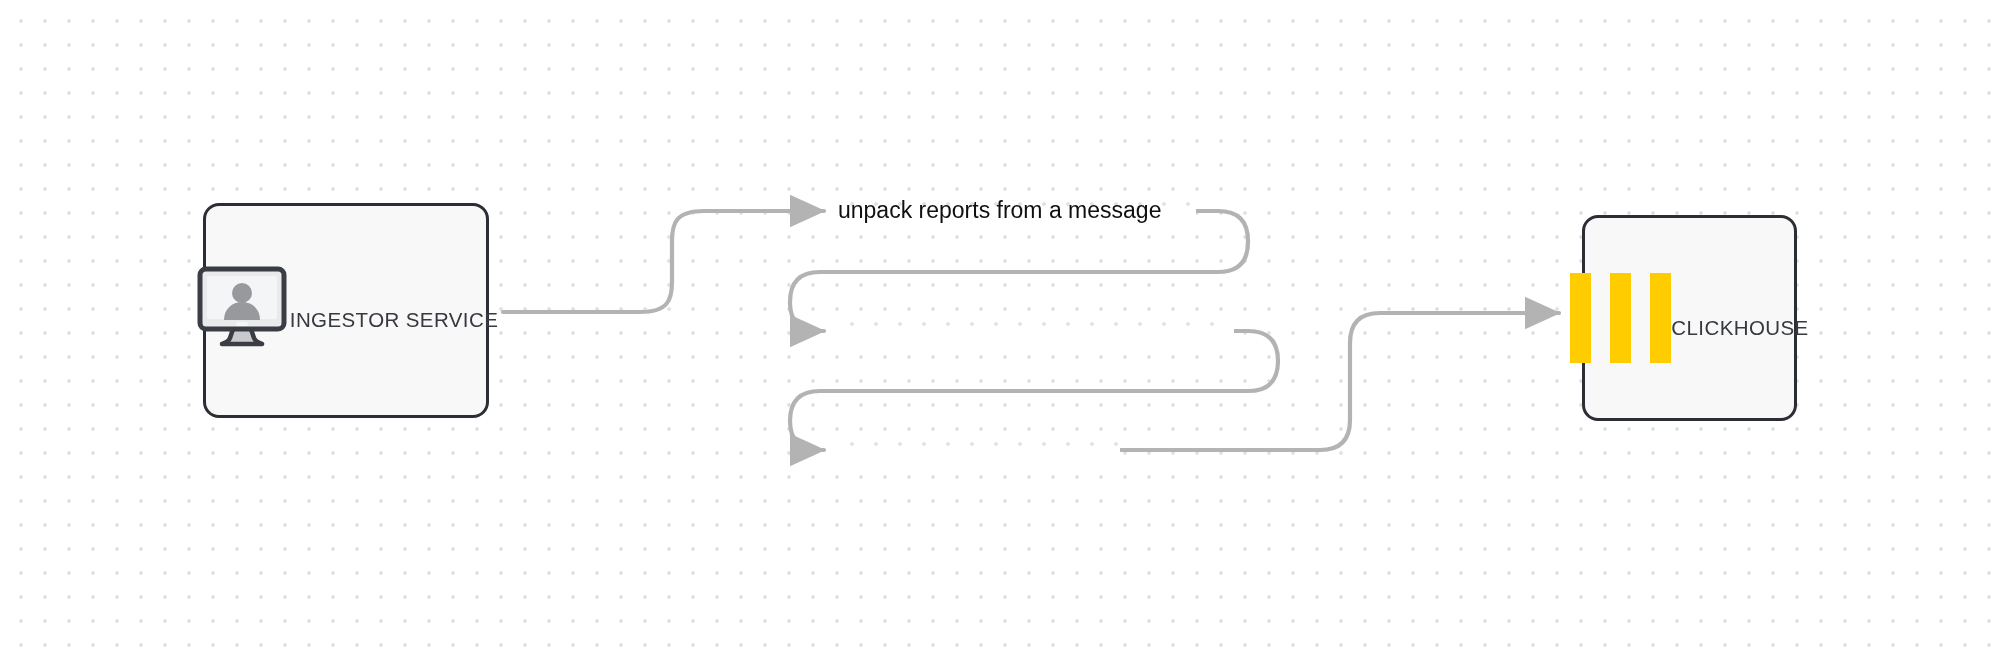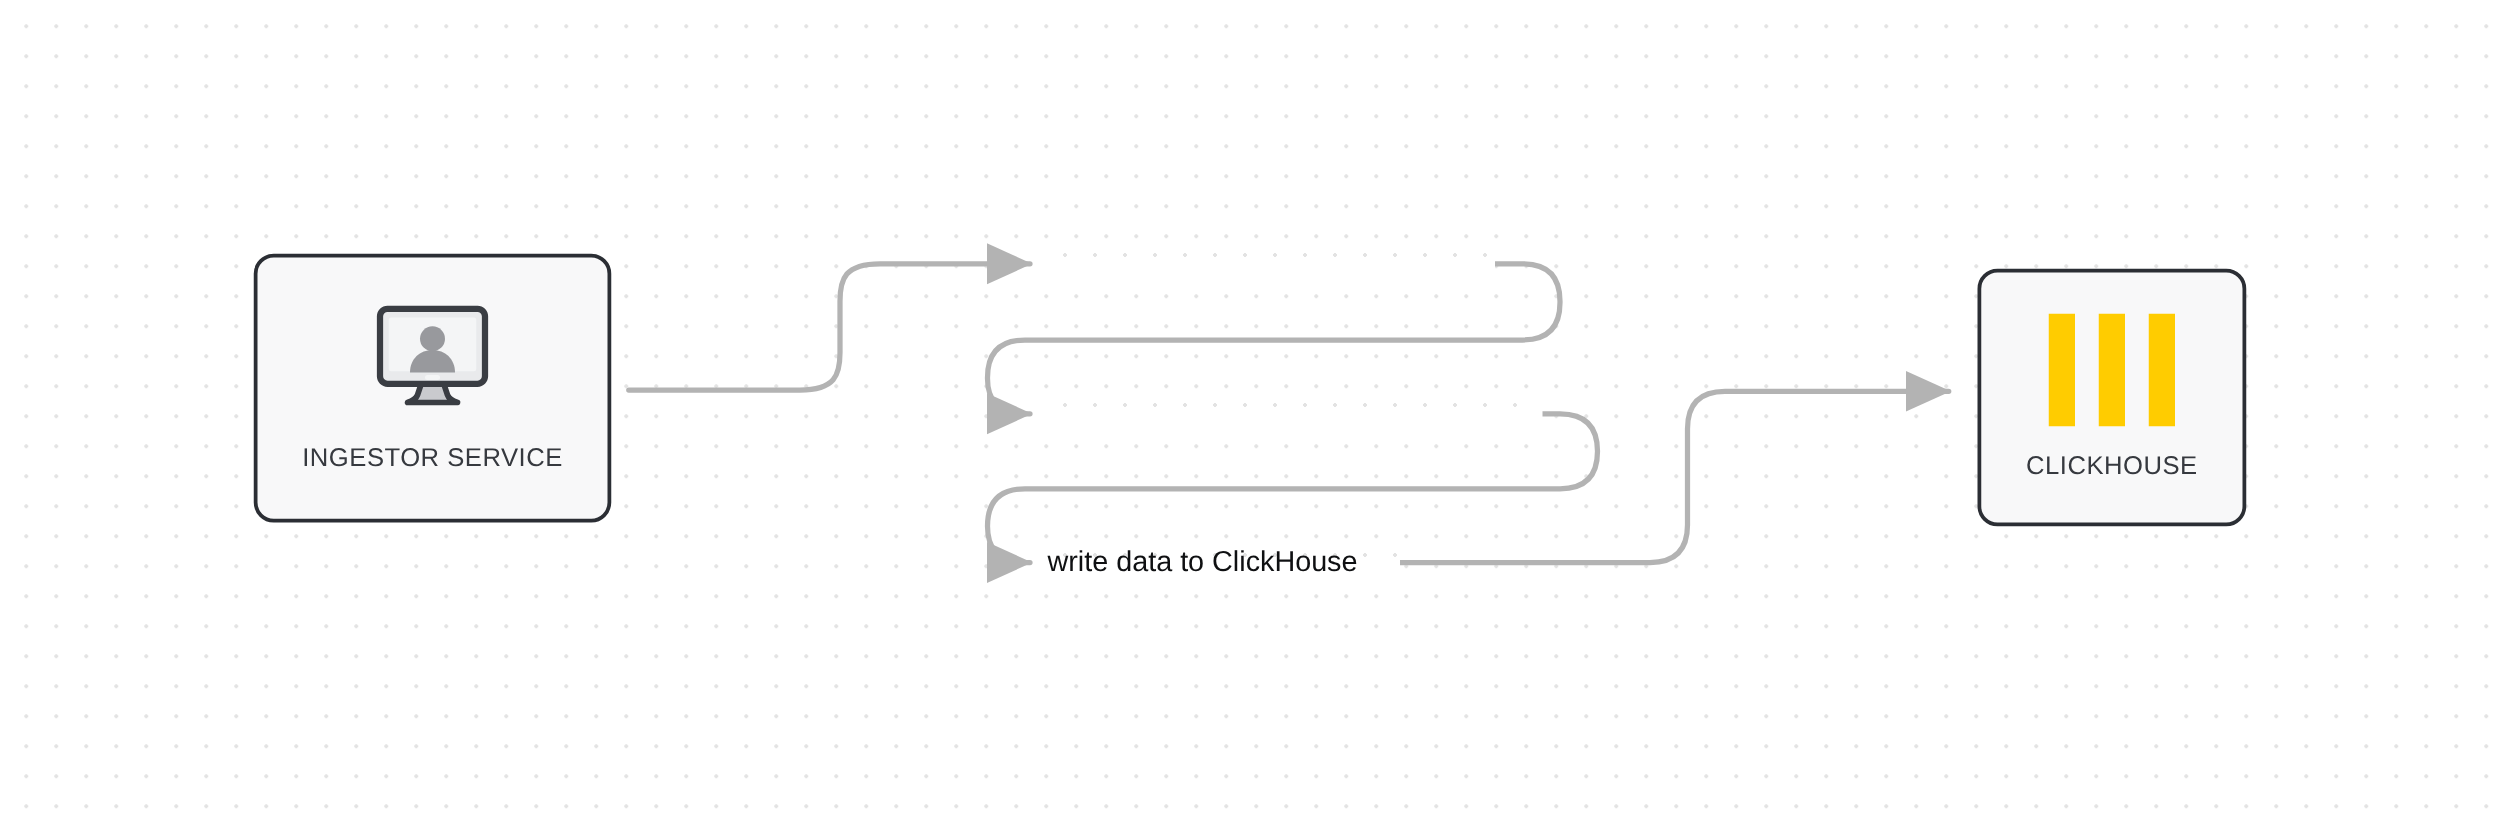--- a/index.html
+++ b/index.html
@@ -25,21 +25,20 @@
     width: 2000px;
     height: 656px;
   }
   .node {
     position: absolute;
     box-sizing: border-box;
     background: #f8f8f9;
     border: 3px solid #2b2e34;
     border-radius: 16px;
     display: flex;
-    flex-direction: column;
     align-items: center;
     justify-content: center;
   }
   #node-ingestor {
     left: 203px;
     top: 203px;
     width: 286px;
     height: 215px;
   }
   #node-clickhouse {
@@ -139,21 +138,21 @@
                L 1350 343
                C 1350 323 1360 313 1380 313
                L 1559 313" marker-end="url(#arrowhead)"></path>
     </g>
   </svg>
 
   <div class="label-mask" style="left:832px; top:198px; width:364px; height:28px; background-position:-832px -198px;"></div>
   <div class="label-mask" style="left:832px; top:318px; width:402px; height:28px; background-position:-832px -318px;"></div>
   <div class="label-mask" style="left:832px; top:437px; width:288px; height:28px; background-position:-832px -437px;"></div>
 
-  <div class="edge-label" id="edge-label-2">write data to ClickHouse</div>
+  <div class="edge-label" id="edge-label-0">unpack reports from a message</div>
 
   <div class="node" id="node-ingestor">
     <span class="monitor-icon">
       <svg width="96" height="90" viewBox="0 0 96 90" xmlns="http://www.w3.org/2000/svg">
         <path d="M40 62 h16 l4 12 c1 3 5 5 8 6 h-40 c3 -1 7 -3 8 -6 z" fill="#c9cace" stroke="#3a3d43" stroke-width="4.5" stroke-linejoin="round"></path>
         <rect x="6" y="5" width="84" height="60" rx="6" fill="#e9eaec" stroke="#3a3d43" stroke-width="5"></rect>
         <rect x="13" y="12" width="70" height="43" rx="2" fill="#f4f5f6"></rect>
         <circle cx="48" cy="29" r="10" fill="#98999d"></circle>
         <path d="M30 56 c0 -11 8 -18 18 -18 c10 0 18 7 18 18 z" fill="#98999d"></path>
         <rect x="42" y="58" width="12" height="4" rx="2" fill="#f4f5f6"></rect>

